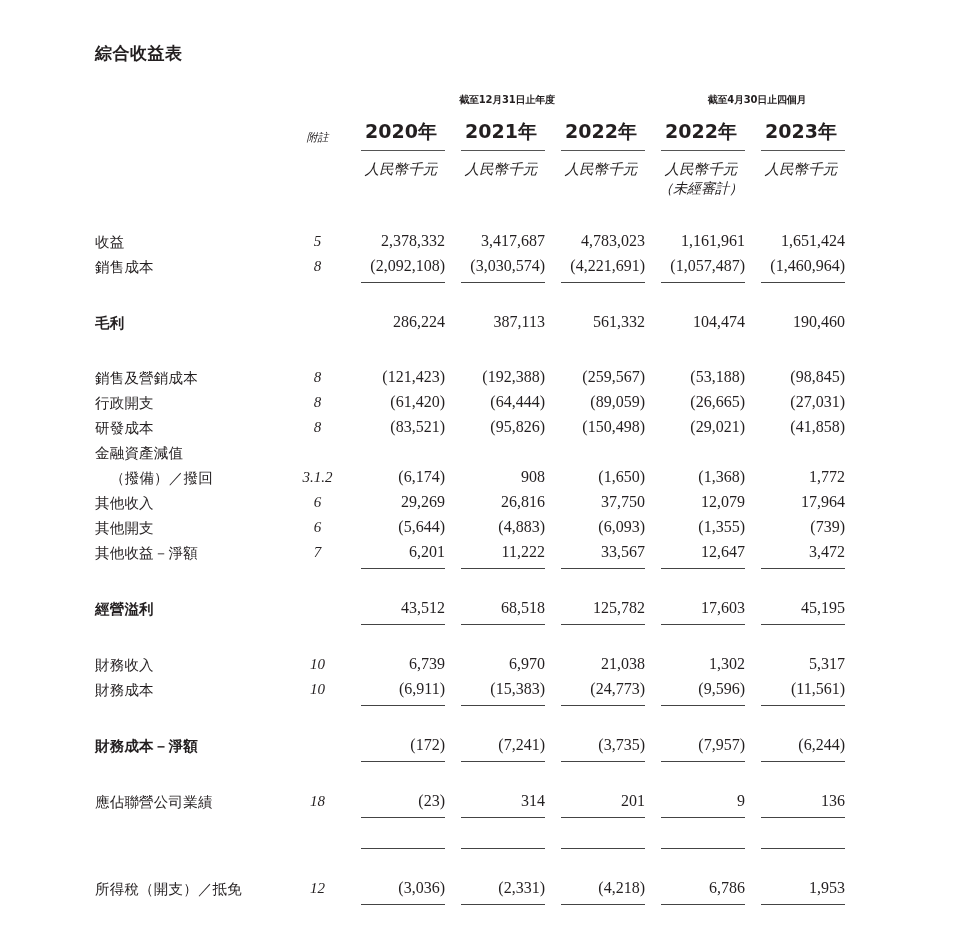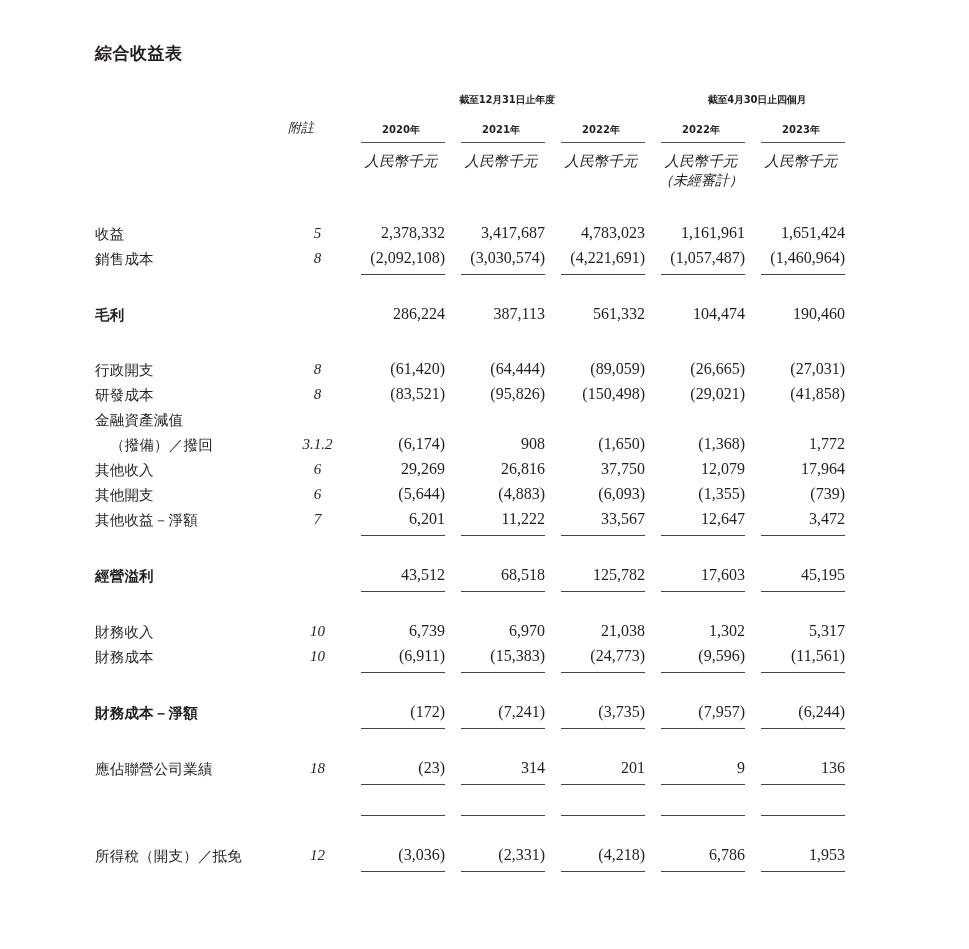--- a/index.html
+++ b/index.html
@@ -61,30 +61,30 @@
     letter-spacing: -0.2px;
   }
   .grp-rule {
     height: 1px;
     padding: 0 !important;
   }
 
   .yr-head {
     font-family: "DejaVu Sans", "Liberation Sans", sans-serif;
     font-weight: bold;
-    font-size: 10px;
+    font-size: 19px;
     text-align: center;
     padding: 7px 12px 5px 0 !important;
     white-space: nowrap;
   }
   .note-head {
     font-family: Liberation Mono, monospace;
     font-style: italic;
-    font-size: 13px;
-    text-align: left;
+    font-size: 11px;
+    text-align: center;
     padding: 7px 10px 5px 0 !important;
     white-space: nowrap;
   }
   .yr-rule > div {
     height: 1px;
     background: #555;
     margin: 0 12px 0 4px;
   }
 
   .cur-head {
@@ -295,20 +295,29 @@
         <td class="val">286,224</td>
         <td class="val">387,113</td>
         <td class="val">561,332</td>
         <td class="val">104,474</td>
         <td class="val">190,460</td>
       </tr>
       <tr class="sp-lg">
           <td colspan="7"></td>
         </tr>
 
+      <tr>
+        <td class="label">銷售及營銷成本</td>
+        <td class="note">8</td>
+        <td class="val">(121,423)</td>
+        <td class="val">(192,388)</td>
+        <td class="val">(259,567)</td>
+        <td class="val">(53,188)</td>
+        <td class="val">(98,845)</td>
+      </tr>
 
       <tr>
         <td class="label">行政開支</td>
         <td class="note">8</td>
         <td class="val">(61,420)</td>
         <td class="val">(64,444)</td>
         <td class="val">(89,059)</td>
         <td class="val">(26,665)</td>
         <td class="val">(27,031)</td>
       </tr>

